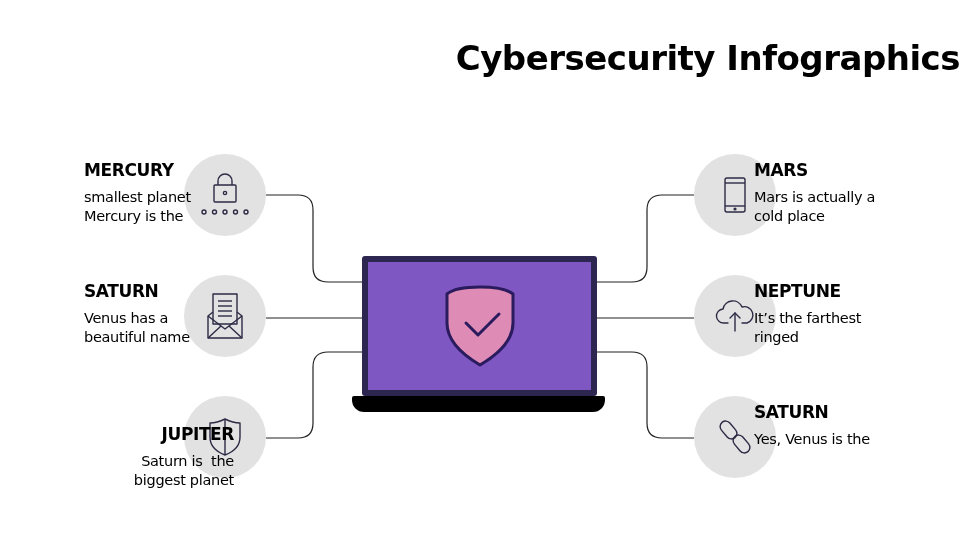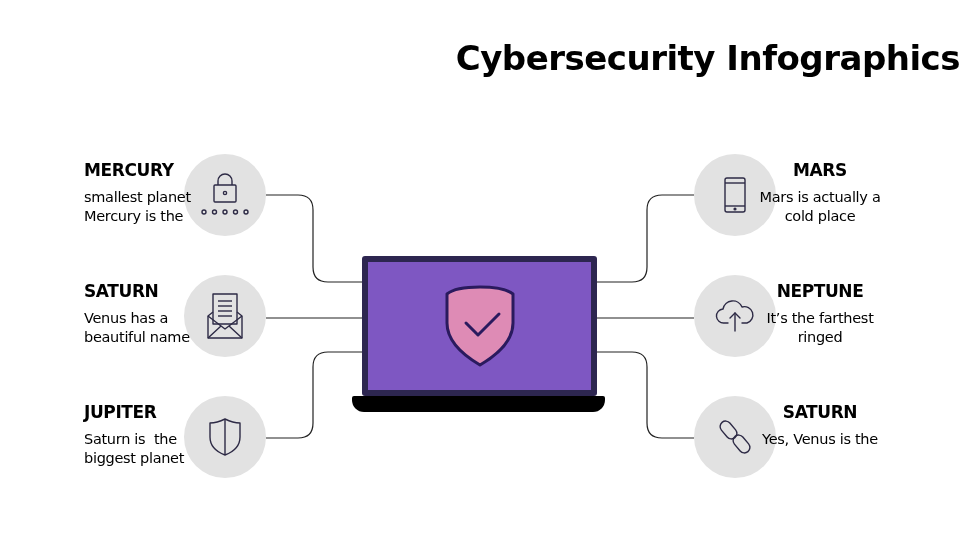--- a/index.html
+++ b/index.html
@@ -12,21 +12,21 @@
     font-family: "DejaVu Sans", sans-serif; font-weight: bold; font-size: 34px; letter-spacing: -0.5px;
   }
   .connectors { position: absolute; left: 0; top: 0; }
   .circle {
     position: absolute; width: 82px; height: 82px; border-radius: 50%; background: #e2e2e2;
     display: flex; align-items: center; justify-content: center;
   }
   .circle svg { display: block; }
   .item { position: absolute; width: 150px; }
   .item.left { left: 48px; text-align: left; margin-left: 36px; }
-  .item.right { right: 65px; text-align: center; }
+  .item.right { right: 56px; text-align: left; }
   .item .name {
     font-weight: bold; font-size: 17px; letter-spacing: -0.4px; line-height: 20px; margin-bottom: 8px;
   }
   .item .desc { font-size: 14.5px; line-height: 19px; letter-spacing: -0.3px; }
   .laptop-screen {
     position: absolute; left: 362px; top: 256px; width: 235px; height: 140px;
     background: #2d2650; border-radius: 3px;
   }
   .laptop-screen .inner {
     position: absolute; left: 6px; top: 6px; right: 6px; bottom: 6px; background: #7e57c2;
@@ -135,21 +135,21 @@
     <div>Mercury is the</div>
   </div>
 </div>
 <div class="item left" style="top:281px;">
   <div class="name">SATURN</div>
   <div class="desc">
     <div>Venus has a</div>
     <div>beautiful name</div>
   </div>
 </div>
-<div class="item left" style="top:402px;">
+<div class="item left" style="top:424px;text-align:right;">
   <div class="name">JUPITER</div>
   <div class="desc">
     <div style="white-space:pre">Saturn is  the</div>
     <div>biggest planet</div>
   </div>
 </div>
 
 <div class="item right" style="top:160px;">
   <div class="name">MARS</div>
   <div class="desc">

